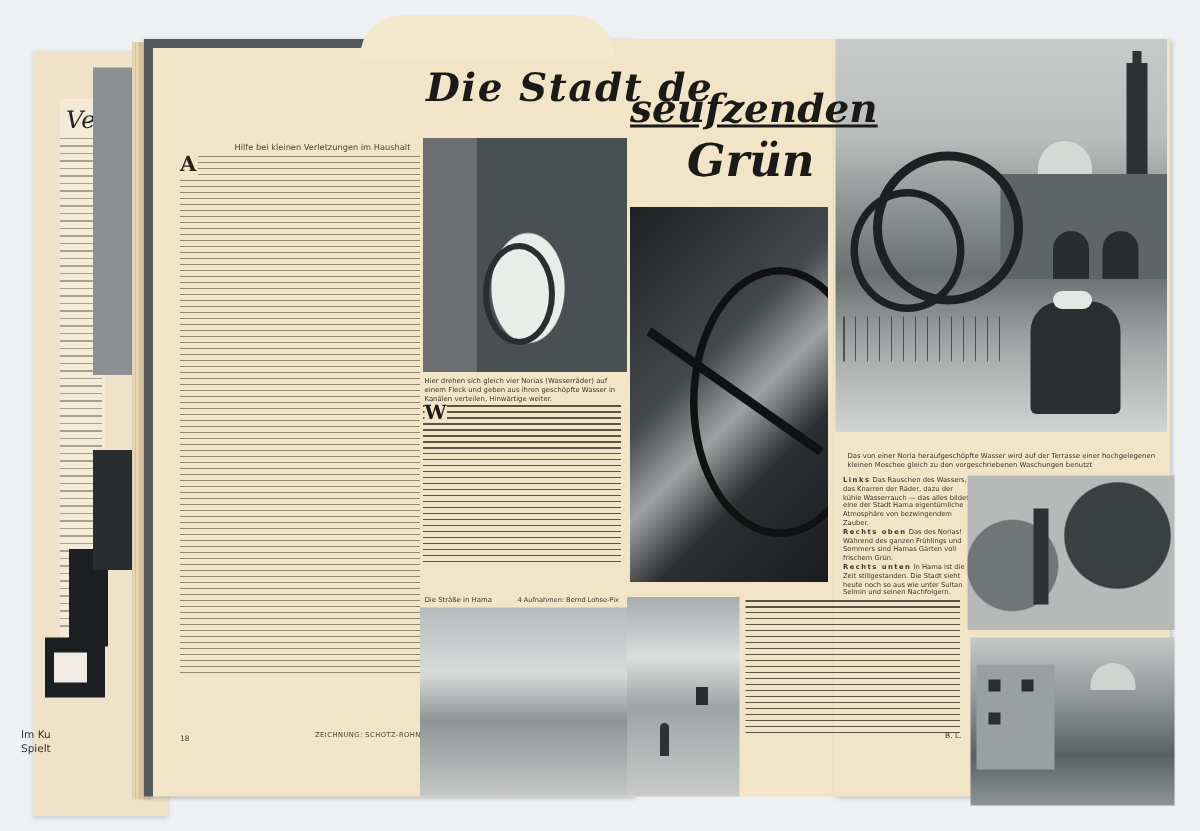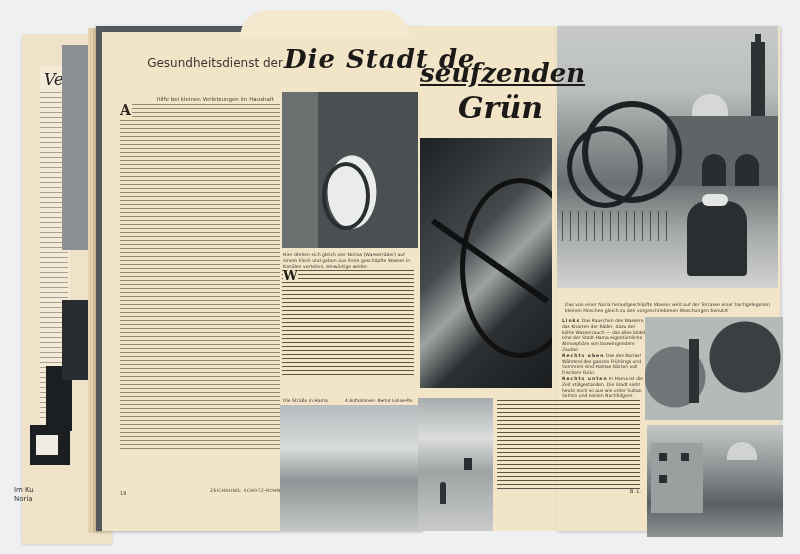--- a/index.html
+++ b/index.html
@@ -156,32 +156,31 @@
 <div class="abs back-page"></div>
 <div class="abs back-strip"></div>
 <div class="abs back-head">Ve</div>
 <div class="abs back-lines"></div>
 <div class="abs back-photo"></div>
 <div class="abs back-photo2">
     <div class="w"></div>
   </div>
 <div class="abs back-cap">
   <div>Im Ku</div>
-  <div>Noria</div>
+  <div>Spielt</div>
 </div>
 <div class="abs under-photo"></div>
 <div class="abs under-photo2"></div>
 <div class="abs edges"></div>
 
 <div class="abs left-page"></div>
 <div class="abs strip-top"></div>
 <div class="abs curl"></div>
 
 <div class="abs lp-title">
-  <div>Gesundheitsdienst der</div>
 </div>
 <div class="abs lp-sub">Hilfe bei kleinen Verletzungen im Haushalt</div>
 <div class="abs lp-text"></div>
 <div class="abs lp-dropcap">A</div>
 <div class="abs lp-footer-credit">ZEICHNUNG: SCHOTZ-ROHNKOFF</div>
 <div class="abs lp-pagenum">18</div>
 
 <div class="abs mid-page"></div>
 <div class="abs right-page"></div>
 

